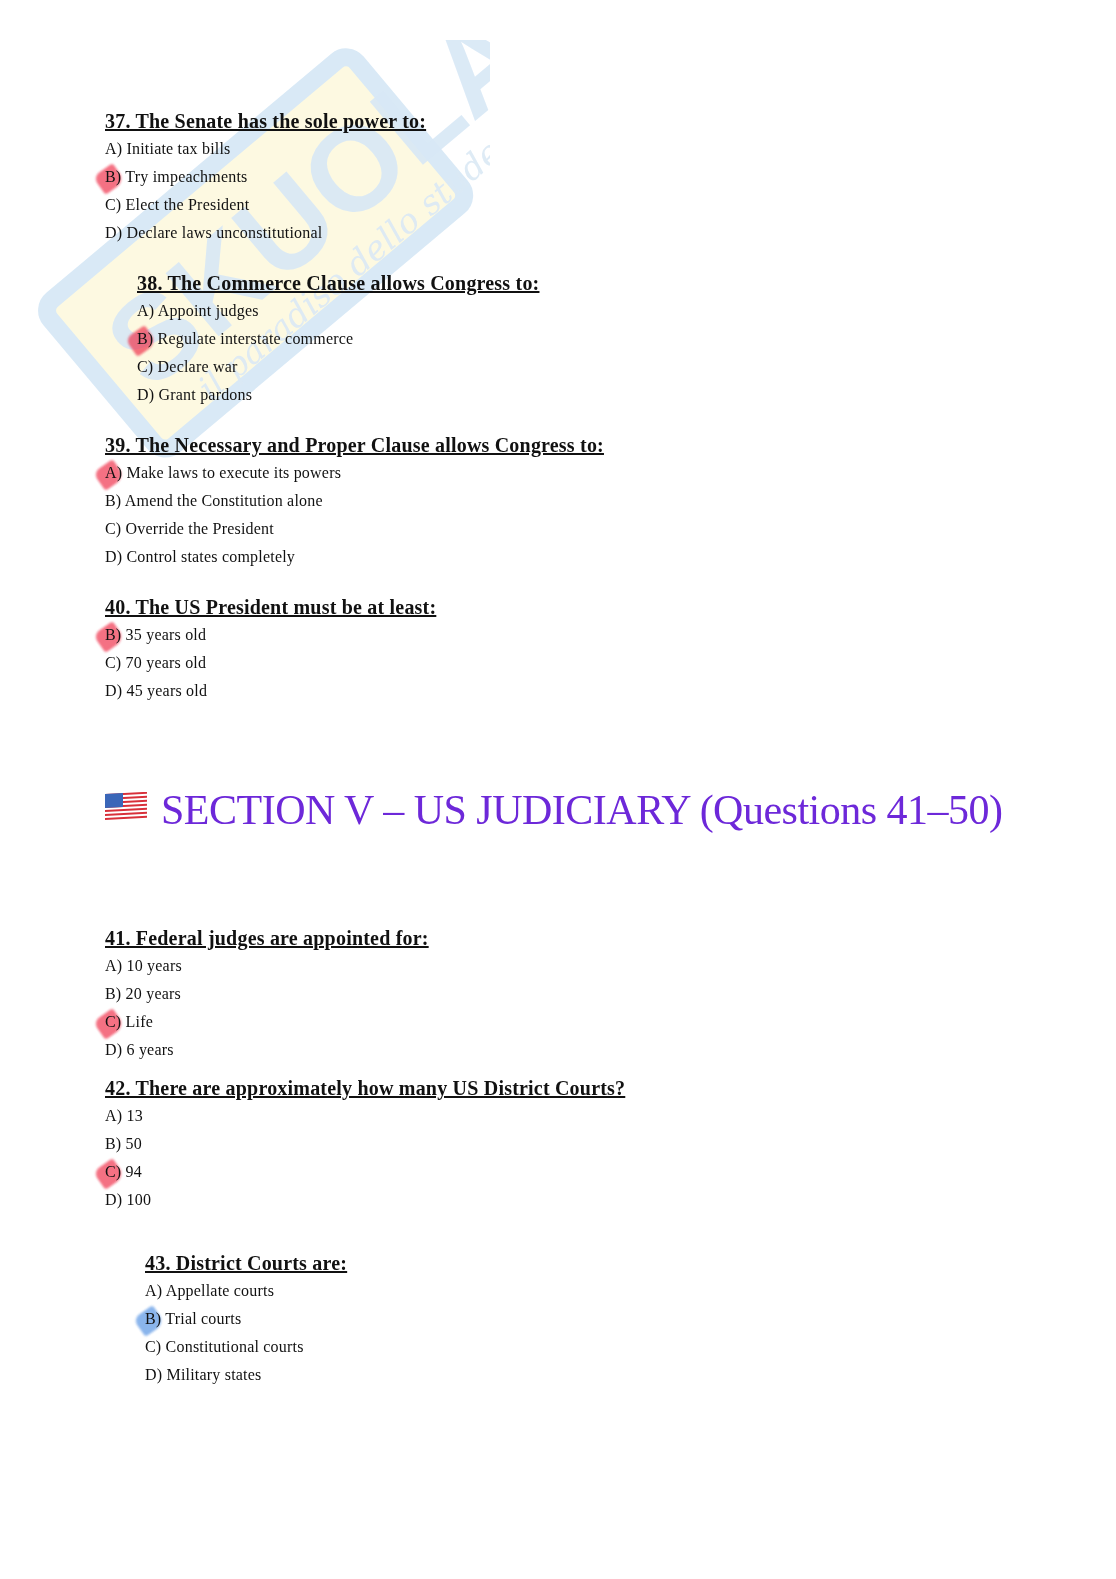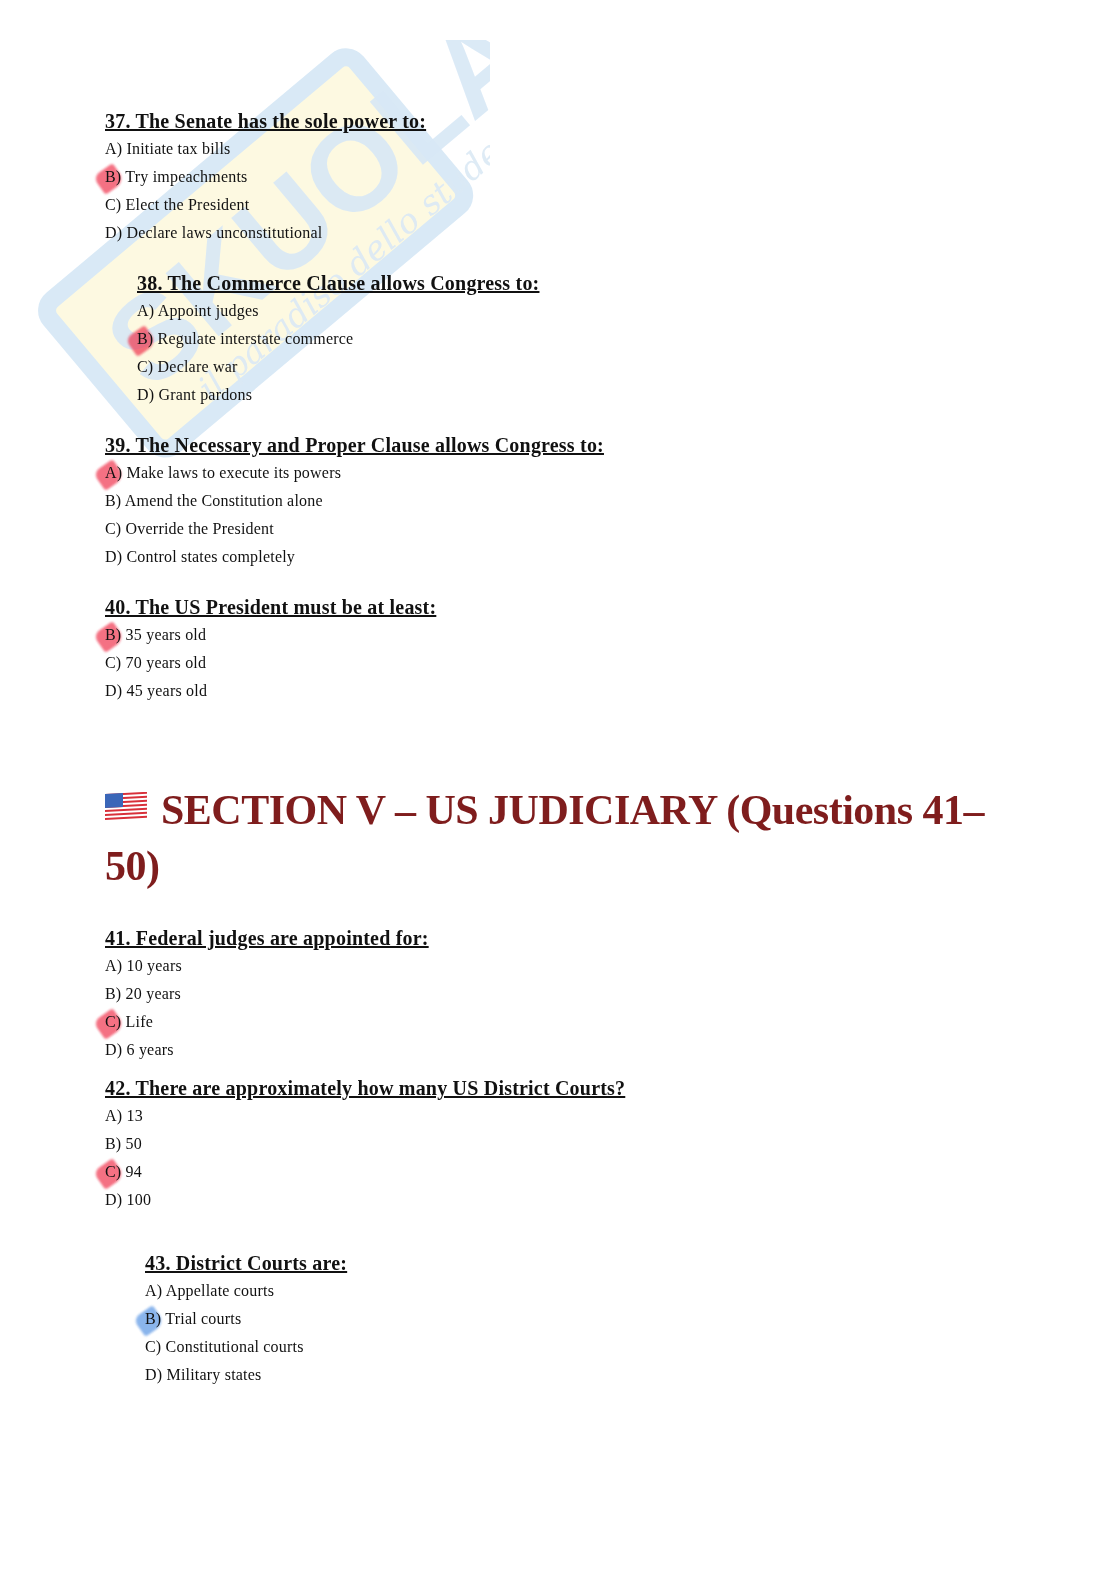--- a/index.html
+++ b/index.html
@@ -73,25 +73,25 @@
       z-index: -1;
     }
     .option .mark.red { background: #f0364f; }
     .option .mark.blue { background: #3d84e0; opacity: 0.6; }
 
     .section-heading {
       position: absolute;
       left: 0;
       top: 782px;
       width: 910px;
-      font-weight: bold;
+      font-weight: normal;
       font-size: 42px;
       line-height: 56px;
       letter-spacing: -0.5px;
-      color: #7f1d1d;
+      color: #6d28d9;
     }
     .flag {
       display: inline-block;
       width: 42px;
       height: 28px;
       vertical-align: 4px;
       margin-right: 14px;
     }
   </style>
 </head>

